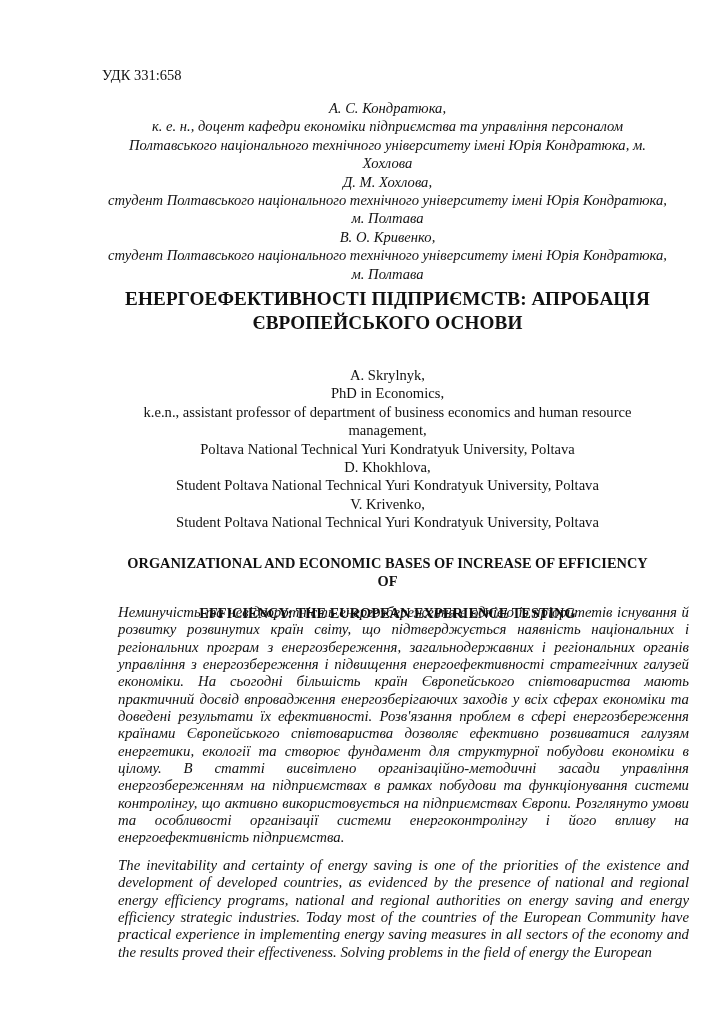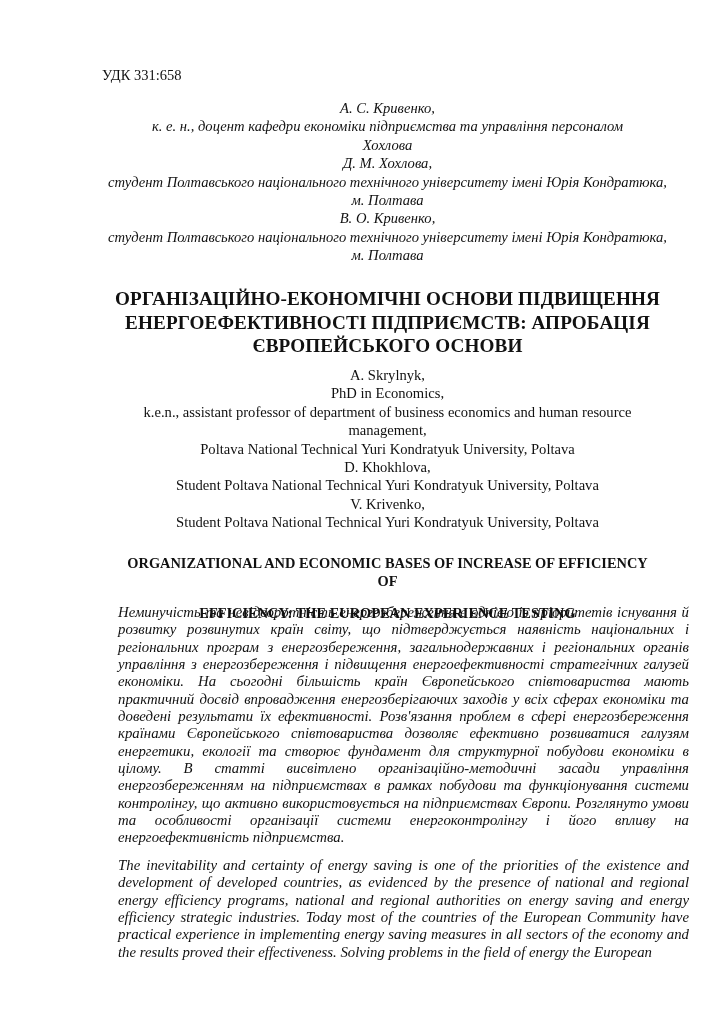--- a/index.html
+++ b/index.html
@@ -88,33 +88,33 @@
     .abstract-en { top: 841px; }
   </style>
 </head>
 <body>
 
 <div class="page">
 
   <div class="udk">УДК 331:658</div>
 
   <div class="authors-ua">
-    <div>А. С. Кривенко,</div>
+    <div>А. С. Кондратюка,</div>
     <div>к. е. н., доцент кафедри економіки підприємства та управління персоналом</div>
+    <div>Полтавського національного технічного університету імені Юрія Кондратюка, м.</div>
     <div>Хохлова</div>
     <div>Д. М. Хохлова,</div>
     <div>студент Полтавського національного технічного університету імені Юрія Кондратюка,</div>
     <div>м. Полтава</div>
     <div>В. О. Кривенко,</div>
     <div>студент Полтавського національного технічного університету імені Юрія Кондратюка,</div>
     <div>м. Полтава</div>
   </div>
 
   <div class="title-ua">
-    <div>ОРГАНІЗАЦІЙНО-ЕКОНОМІЧНІ ОСНОВИ ПІДВИЩЕННЯ</div>
     <div>ЕНЕРГОЕФЕКТИВНОСТІ ПІДПРИЄМСТВ: АПРОБАЦІЯ</div>
     <div>ЄВРОПЕЙСЬКОГО ОСНОВИ</div>
   </div>
 
   <div class="authors-en">
     <div>A. Skrylnyk,</div>
     <div>PhD in Economics,</div>
     <div>k.e.n., assistant professor of department of business economics and human resource</div>
     <div>management,</div>
     <div>Poltava National Technical Yuri Kondratyuk University, Poltava</div>

